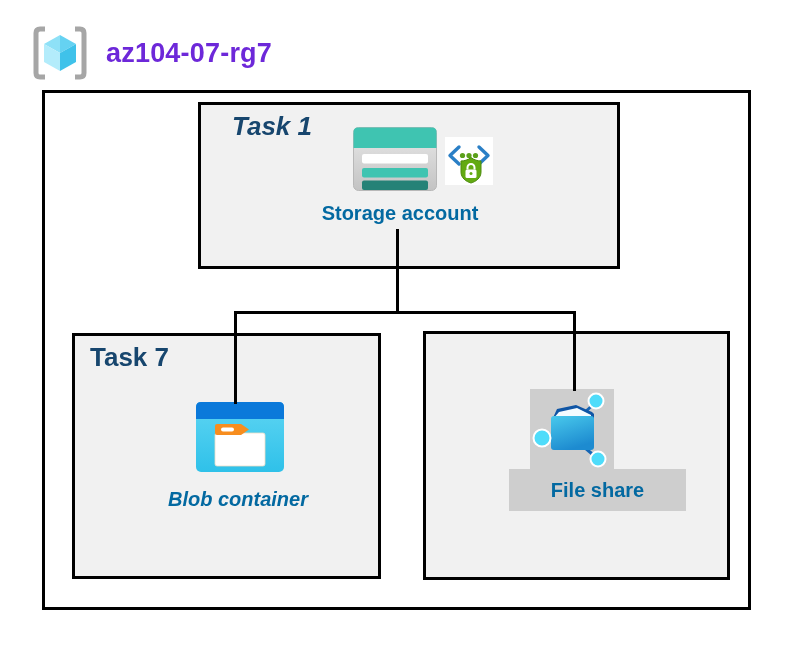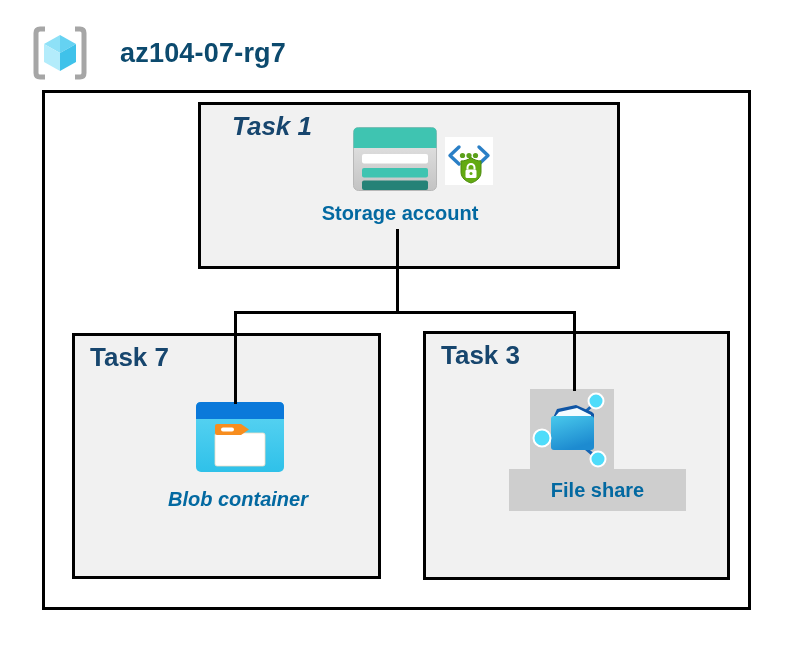--- a/index.html
+++ b/index.html
@@ -2,21 +2,21 @@
 <html><head>
 <meta charset="utf-8">
 <style>
   html,body{margin:0;padding:0;background:#fff;}
   #canvas{
     position:relative;width:788px;height:647px;background:#fff;overflow:hidden;
     font-family:"Liberation Sans","DejaVu Sans",sans-serif;font-weight:700;color:#0a0a0a;
   }
   
   .rg-icon{position:absolute;left:31px;top:25px;width:58px;height:56px;}
-  .rg-title{position:absolute;left:120px;top:38px;font-size:27px;line-height:30px;color:#0c4a6e;letter-spacing:0.2px;}
+  .rg-title{position:absolute;left:106px;top:38px;font-size:27px;line-height:30px;color:#6d28d9;letter-spacing:0.2px;}
   
   .outer{position:absolute;left:42px;top:90px;width:703px;height:514px;border:3px solid #000;background:#fff;z-index:0;}
   
   .task-box{position:absolute;background:#f1f1f1;border:3px solid #000;z-index:1;}
   #task1{left:198px;top:102px;width:416px;height:161px;}
   #task2{left:72px;top:333px;width:303px;height:240px;}
   #task3{left:423px;top:331px;width:301px;height:243px;}
   .task-label{position:absolute;font-size:26px;color:#17466E;line-height:30px;}
   #task1 .task-label{left:31px;top:6px;font-style:italic;}
   #task2 .task-label{left:15px;top:6px;}
@@ -108,21 +108,20 @@
       <path d="M5,0 H83 Q88,0 88,5 V17 H0 V5 Q0,0 5,0 Z" fill="#0b79da"></path>
       <rect x="19" y="31" width="50" height="33" rx="2" fill="#ffffff" stroke="#ecddc6" stroke-width="0.8"></rect>
       <path d="M21,22 H45 L53,27.5 L45,33 H21 Q19,33 19,31 V24 Q19,22 21,22 Z" fill="#f78d1e"></path>
       <rect x="25" y="25.5" width="13" height="4" rx="2" fill="#ffffff"></rect>
     </svg>
 
     <div class="item-label abs" id="blob-label">Blob container</div>
   </div>
 
   <div class="task-box" id="task3">
-    <div class="task-label">Task 3</div>
 
     <div class="abs" id="fs-square">
       <svg viewBox="0 0 84 81" style="width:84px;height:81px;display:block;">
         <defs>
           <linearGradient id="fsG" x1="0" y1="0" x2="0.4" y2="1">
             <stop offset="0" stop-color="#49c9ec"></stop>
               <stop offset="1" stop-color="#1d8bd0"></stop>
           </linearGradient>
         </defs>
         <path d="M54,24 L66,13" stroke="#1565b4" stroke-width="3" fill="none"></path>

